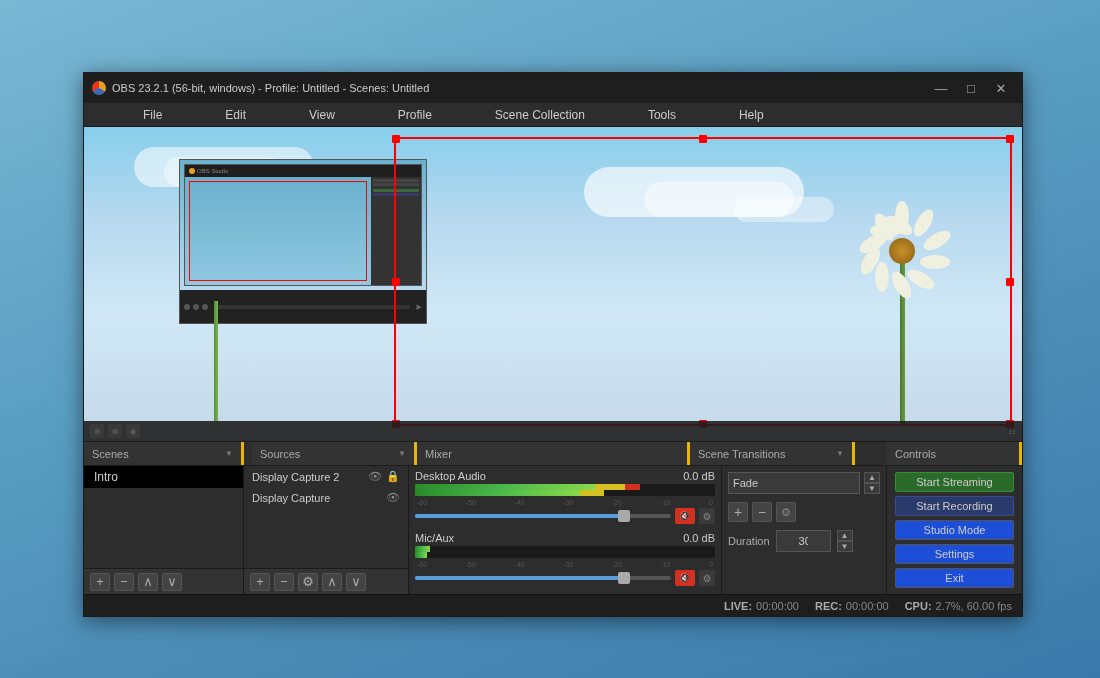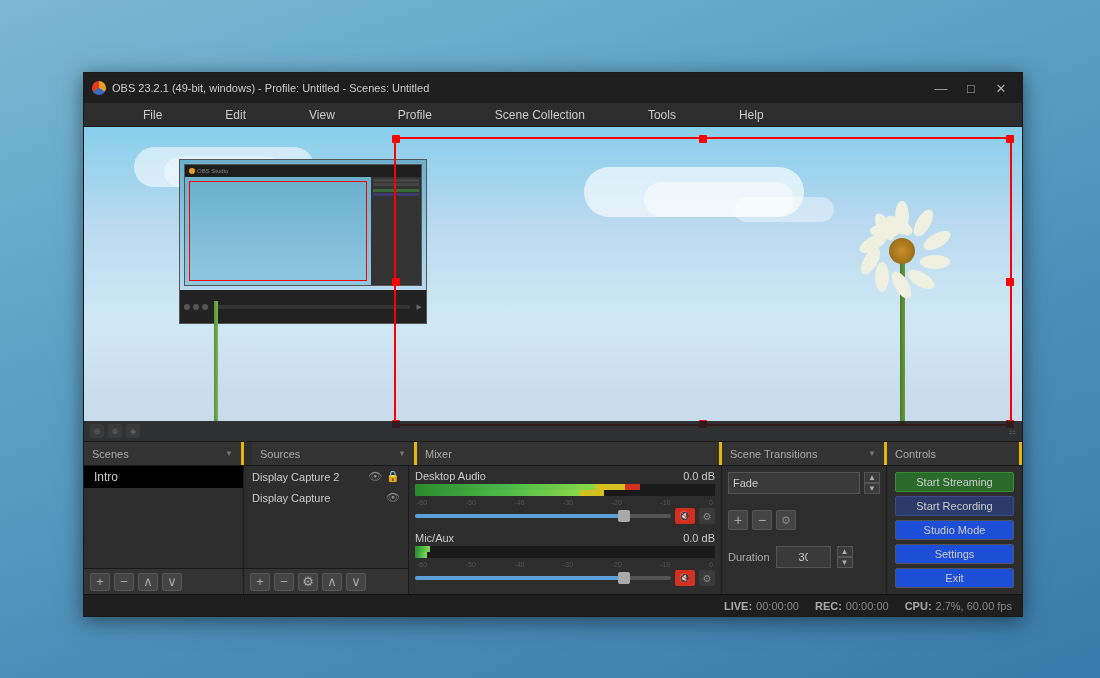--- a/index.html
+++ b/index.html
@@ -217,21 +217,21 @@
       padding: 0 8px;
       font-size: 11px;
       color: #aaa;
       background: #333;
       border-right: 3px solid #eab308;
     }
     .panel-header.scenes { width: 160px; }
     .panel-header.sources { width: 165px; margin-left: 8px; }
     .panel-header.mixer { flex: 1; }
     .panel-header.transitions { width: 165px; }
-    .panel-header.controls { width: 135px; }
+    .panel-header.controls { width: 135px; margin-left: 32px; }
 
     .ph-arrow {
       font-size: 8px;
       color: #777;
     }
 
     
     .panels-row {
       flex: 1;
       display: flex;
@@ -412,21 +412,21 @@
       cursor: pointer;
     }
 
     
     .transitions-panel {
       width: 165px;
       border-right: 1px solid #1a1a1a;
       display: flex;
       flex-direction: column;
       padding: 6px;
-      gap: 16px;
+      gap: 8px;
     }
     .transition-select-row {
       display: flex;
       align-items: center;
       gap: 4px;
     }
     .transition-select {
       flex: 1;
       height: 22px;
       background: #3a3a3a;
@@ -575,21 +575,21 @@
   </style>
 </head>
 <body>
 
 <div class="desktop-bg"></div>
 
 <div class="obs-window">
 
   <div class="title-bar">
     <div class="obs-logo"></div>
-    <span class="title-bar-text">OBS 23.2.1 (49-bit, windows) - Profile: Untitled - Scenes: Untitled</span>
+    <span class="title-bar-text">OBS 23.2.1 (56-bit, windows) - Profile: Untitled - Scenes: Untitled</span>
     <div class="title-bar-controls">
       <button class="title-btn">—</button>
       <button class="title-btn">□</button>
       <button class="title-btn close">✕</button>
     </div>
   </div>
 
   <div class="menu-bar">
     <div class="menu-item">File</div>
     <div class="menu-item">Edit</div>

